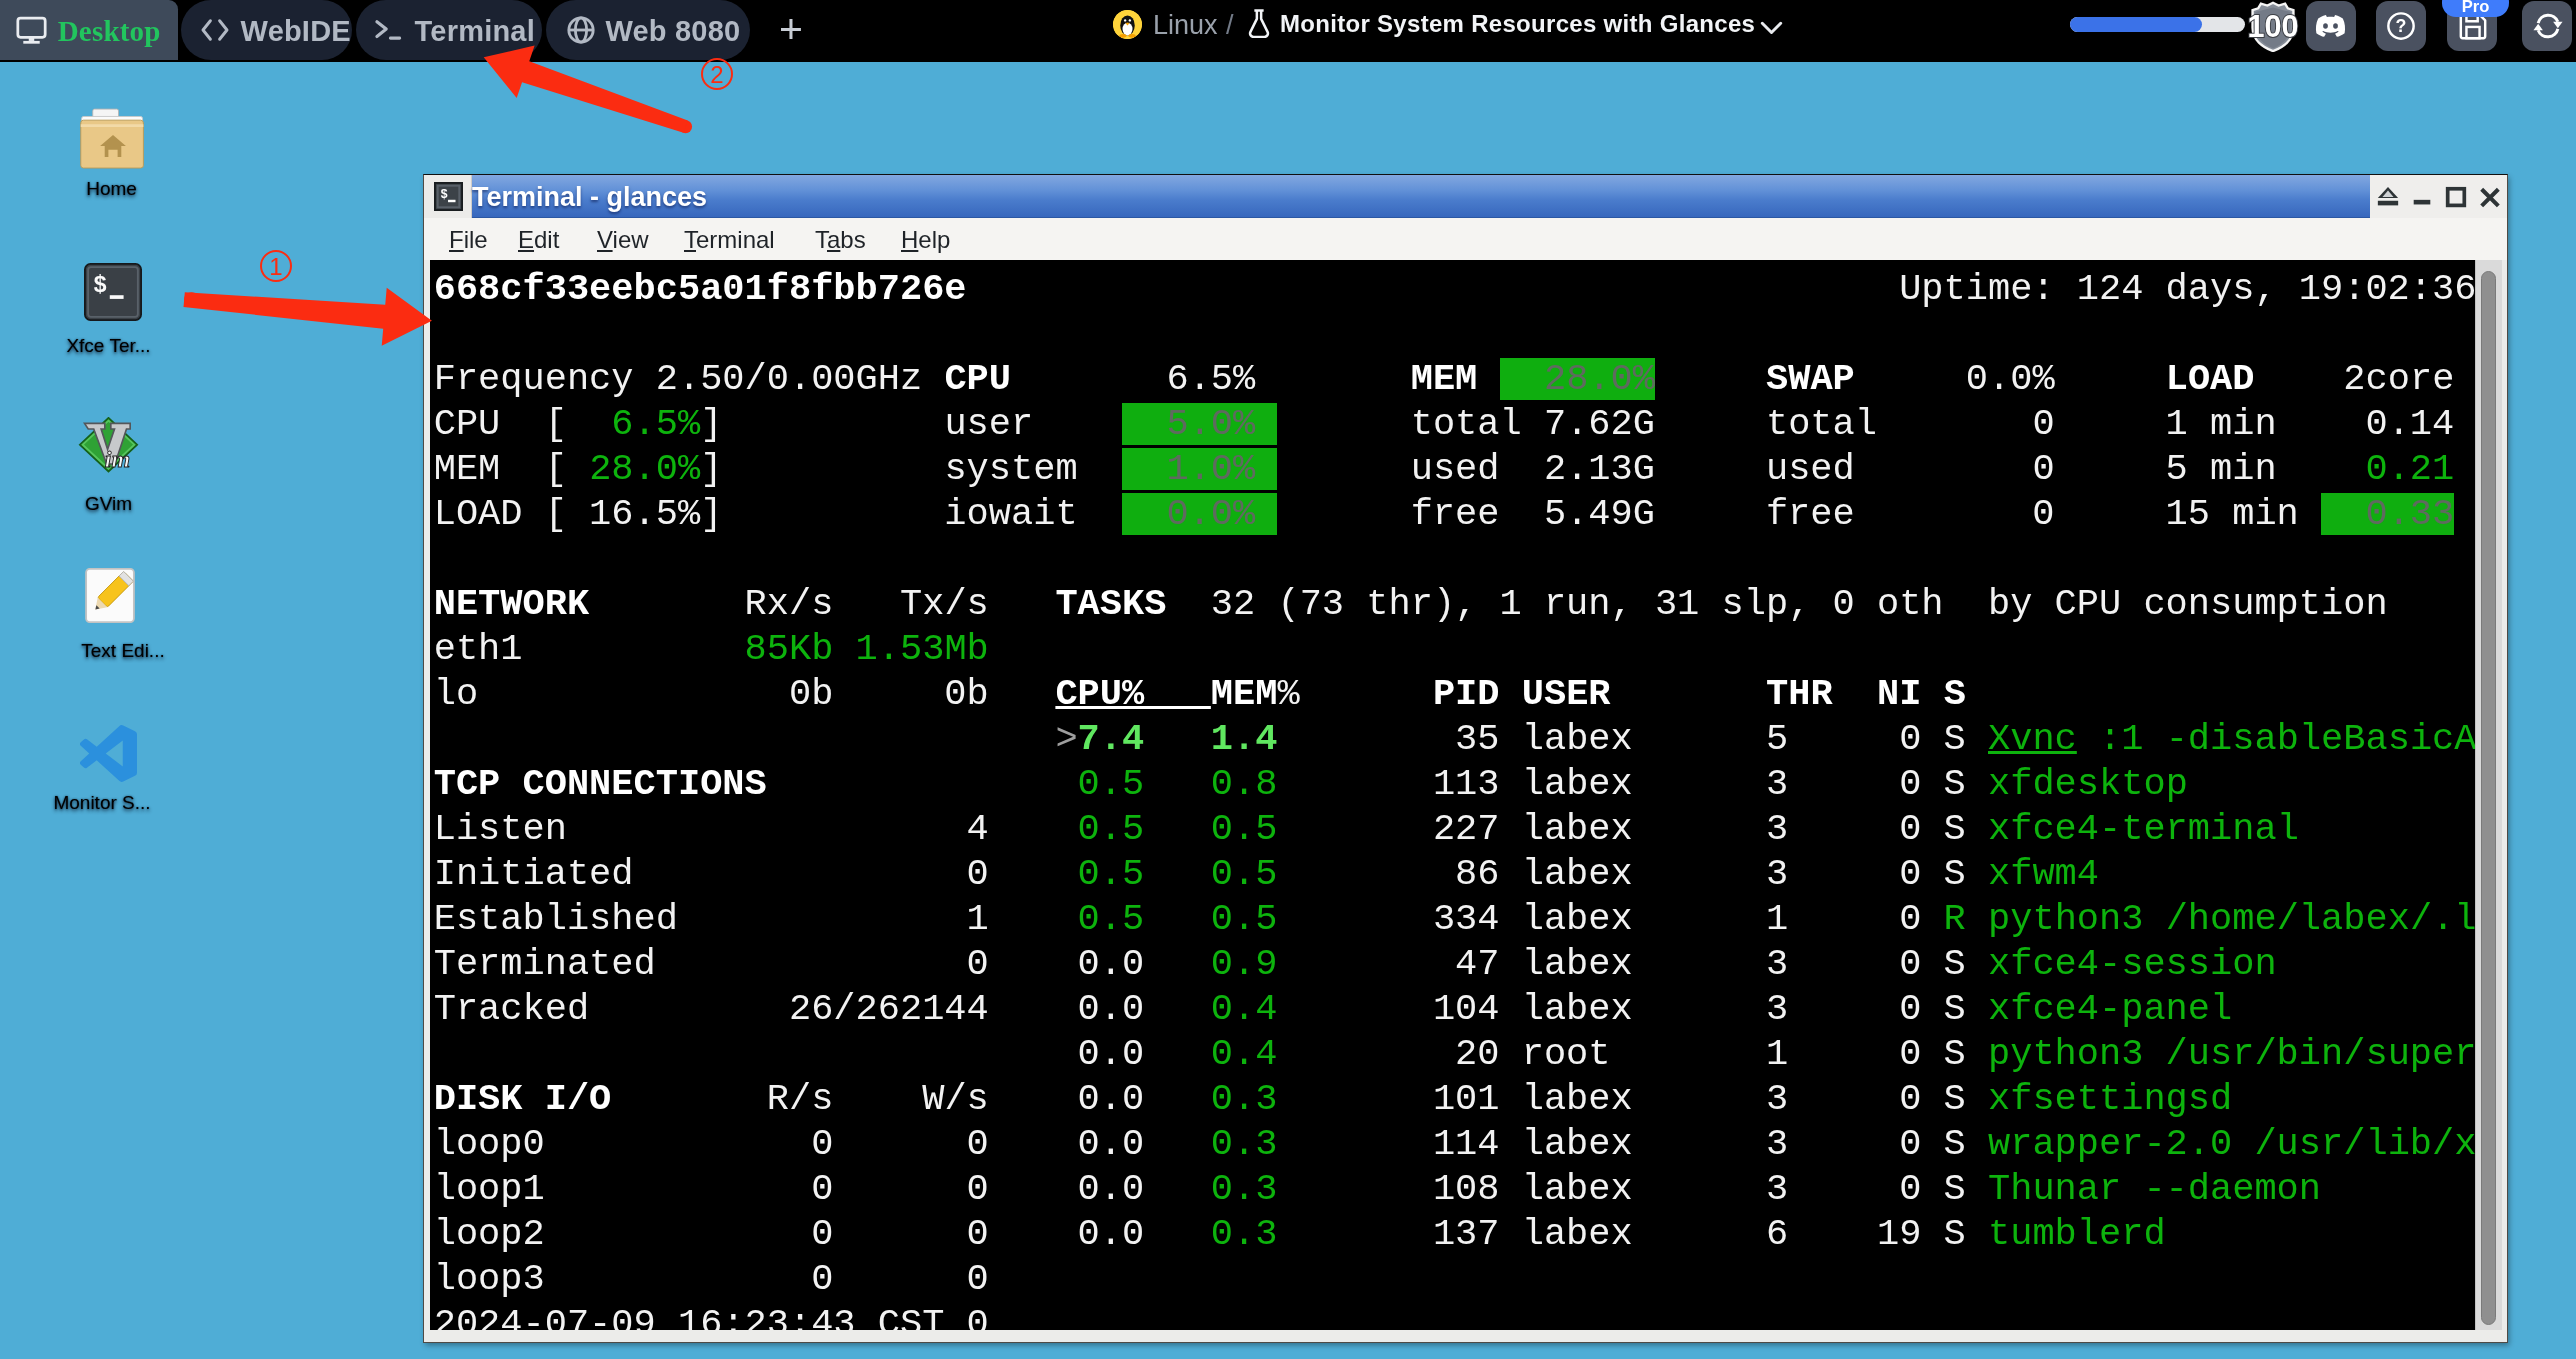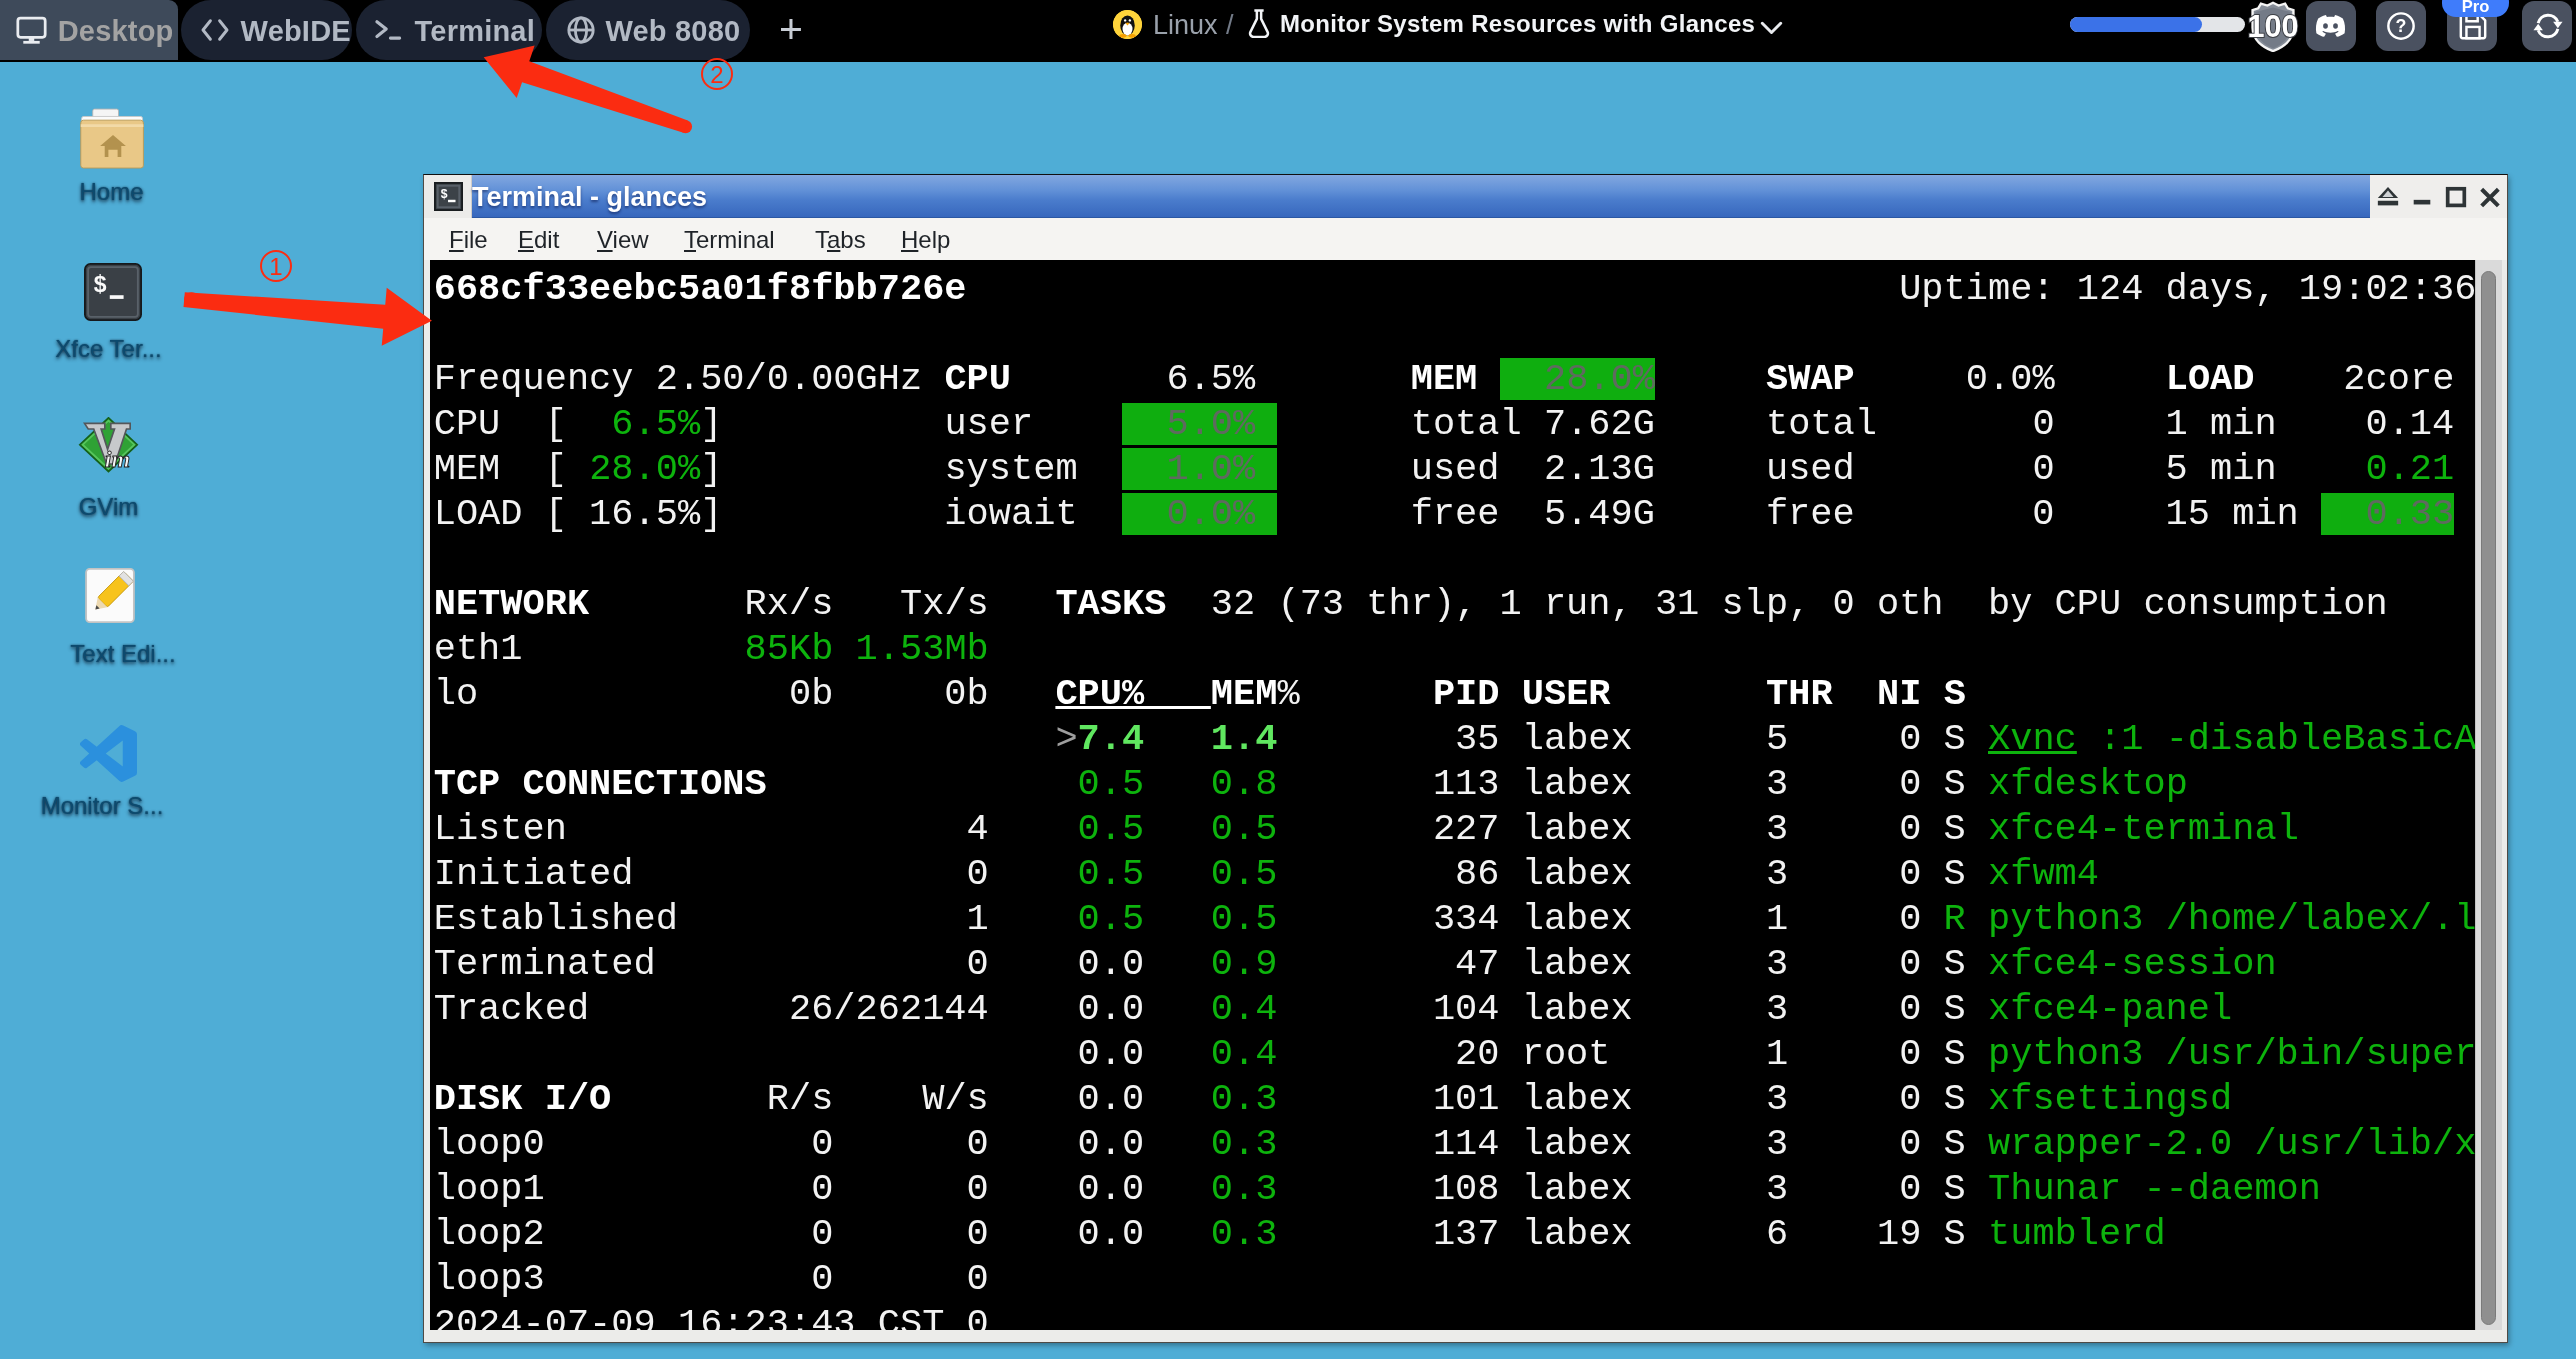--- a/index.html
+++ b/index.html
@@ -5,21 +5,21 @@
 * { margin:0; padding:0; box-sizing:border-box; }
 html,body { width:2576px; height:1359px; overflow:hidden; }
 body { background:#4fadd6; font-family:"Liberation Sans", sans-serif; position:relative; }
 
 
 #topbar { position:absolute; left:0; top:0; width:2576px; height:62px; background:#000; }
 .tab { position:absolute; top:0; height:60px; border-radius:9.2px 9.2px 0 0; display:flex; align-items:center; }
 .tab.active { background:#3e4a5a; }
 .tab.inactive { background:#1b2231;border-radius:30px; }
 .tab span.txt { font-size:29px; font-weight:600; letter-spacing:0.2px; padding-top:3.7px; }
-.tab.active span.txt { color:#a3a3a3; }
+.tab.active span.txt { color:#22c55e;font-family:Liberation Serif, serif; }
 .tab.inactive span.txt { color:#b2b9c4; }
 #tab-desktop { left:0; width:178px; border-radius:0 9.2px 0 0; }
 #tab-webide  { left:181px; width:171px; }
 #tab-term    { left:356px; width:186px; }
 #tab-web     { left:546px; width:204px; }
 #plusbtn { position:absolute; left:779px; top:5.5px; color:#c7ccd4; font-size:41px; font-weight:300; }
 .ticon { display:inline-block; }
 
 
 #penguin { position:absolute; left:1113px; top:10.2px; width:29px; height:29px; border-radius:50%; background:#ffd43b; }
@@ -27,21 +27,21 @@
 #slash { position:absolute; left:1226px; top:10.2px; font-size:27px; color:#737b88; }
 #toptitle { position:absolute; left:1280px; top:10.2px; font-size:24px; font-weight:700; letter-spacing:0.3px; color:#f2f4f7; }
 
 #pbar { position:absolute; left:2070px; top:16.6px; width:175px; height:15px; border-radius:8.3px; background:#e3e5e8; }
 #pbar .fill { position:absolute; left:0; top:0; width:132px; height:15px; border-radius:8.3px; background:#3b72e8; }
 
 .rbtn { position:absolute; top:0.9px; width:50px; height:50px; border-radius:12px; background:#4a5160; }
 #propill { position:absolute; left:2442px; top:-12px; width:67px; height:29px; border-radius:14px; background:#3f7cfb; color:#fff; font-size:16.6px; font-weight:700; text-align:center; line-height:38px; z-index:5; }
 
 
-.dlabel { position:absolute; color:#0c4a6e; font-size:24px; text-align:center; text-shadow:0 1.8px 3.7px rgba(8,20,40,.85), 0 0 1.8px rgba(8,20,40,.6); white-space:nowrap; }
+.dlabel { position:absolute; color:#000000; font-size:19px; text-align:center; text-shadow:0 1.8px 3.7px rgba(8,20,40,.85), 0 0 1.8px rgba(8,20,40,.6); white-space:nowrap; }
 
 
 #win { position:absolute; left:423px; top:174px; width:2085px; height:1169px;
   background:#ececea; border:0.9px solid #4f4b46; border-top:1.8px solid #101010;
   box-shadow:1.8px 2.8px 5.5px rgba(0,0,0,.35); }
 #titlebar { position:absolute; left:0; top:0; width:100%; height:43px; }
 #tb-icon { position:absolute; left:0; top:0; width:48px; height:43px; background:#ecebe9; border-right:0.9px solid #cfccc8; }
 #tb-grad { position:absolute; left:48px; top:0; right:137px; height:43px;
   background:linear-gradient(180deg,#82a8e0 0%,#6392d8 35%,#4a7ccc 60%,#3767bd 100%);
   border-bottom:0.9px solid #2b57a3; }

